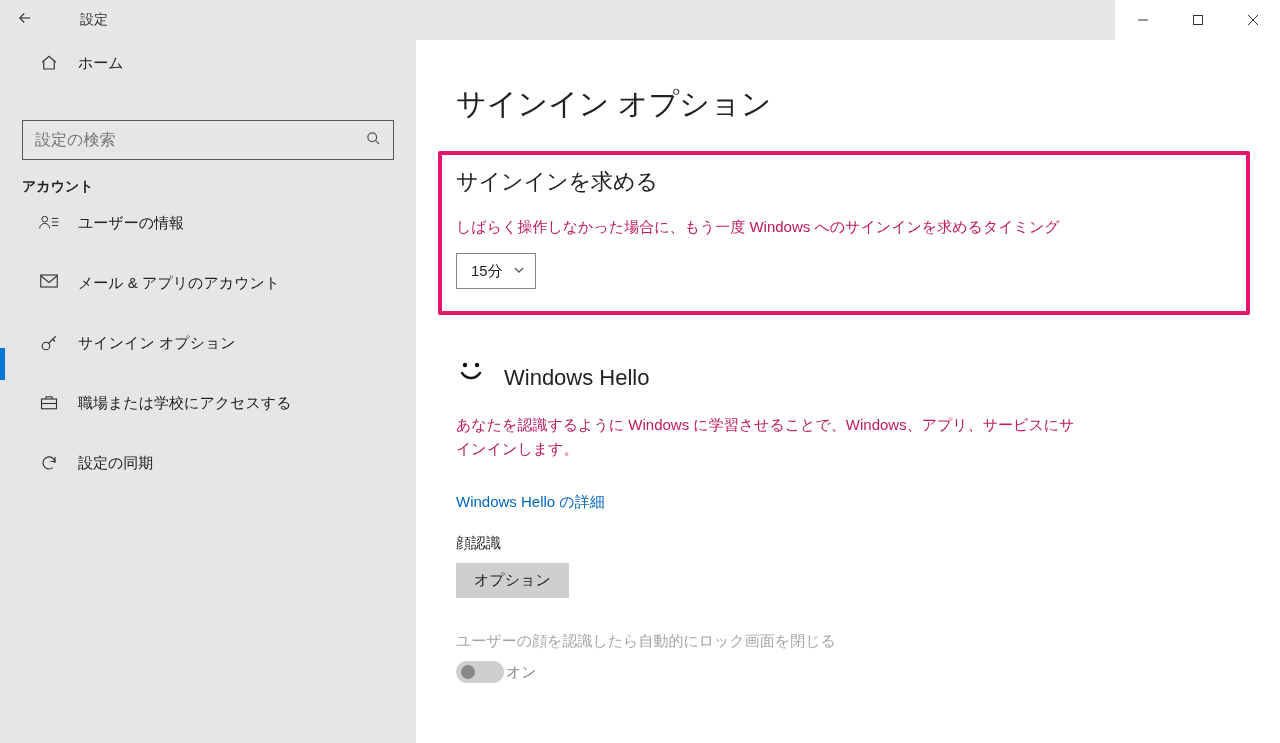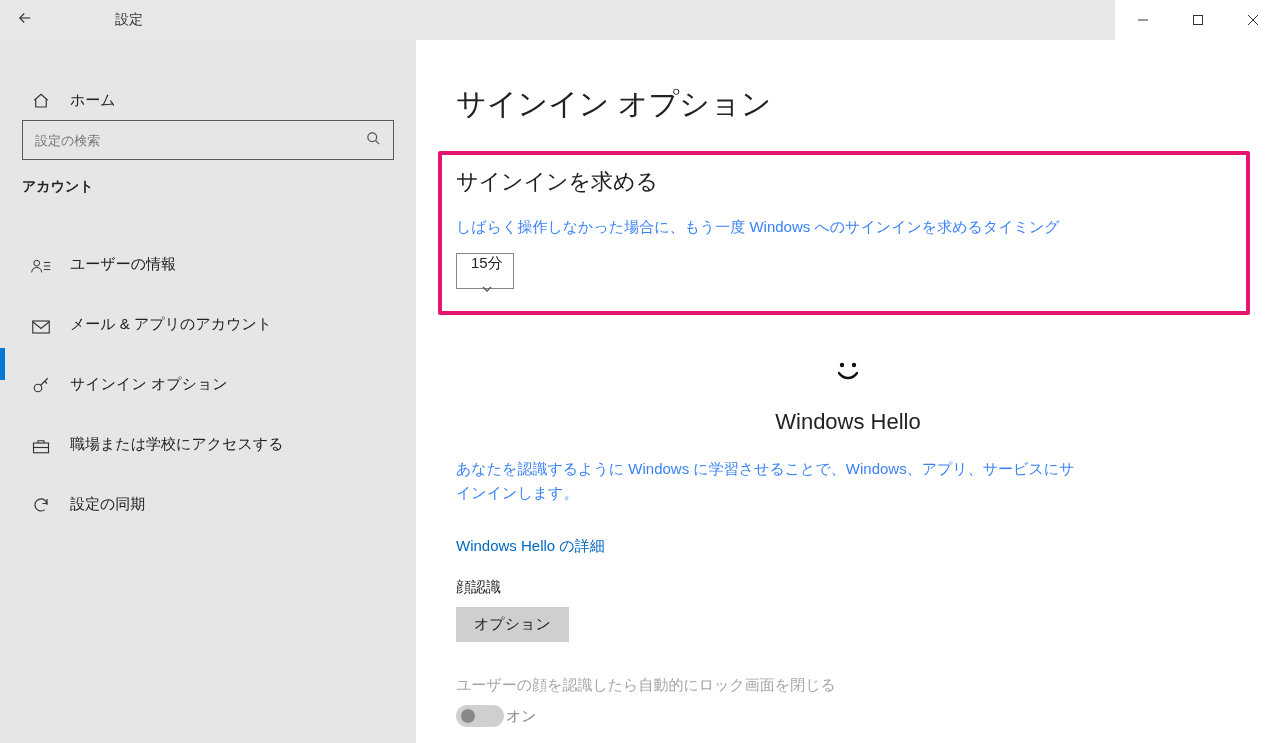--- a/index.html
+++ b/index.html
@@ -1,54 +1,54 @@
 <!DOCTYPE html>
 <html><head>
 <meta charset="utf-8">
 <style>
   * { margin: 0; padding: 0; box-sizing: border-box; font-family: "Yu Gothic UI", "Segoe UI", Meiryo, sans-serif; }
   body { width: 1280px; height: 743px; background: #fff; overflow: hidden; display: flex; flex-direction: column; }
 
-  .titlebar { height: 40px; display: flex; align-items: center; background: rgba(230,230,232,0.97); gap: 35px; }
+  .titlebar { height: 40px; display: flex; align-items: center; background: rgba(230,230,232,0.97); }
   .titlebar .back { width: 50px; text-align: center; font-size: 18px; color:#333; cursor:pointer;}
   .titlebar .title { font-size: 14px; color:#333; margin-left: 30px;}
   .titlebar .spacer { flex: 1; }
   .win-controls { display:flex; height:100%; background:#fff;}
   .win-btn { width:55px; display:flex; align-items:center; justify-content:center; font-size:14px; color:#333; cursor:pointer;}
   .win-btn svg { display:block; }
 
   .body-split { flex:1; display:flex; min-height:0; }
 
   .sidebar { width: 416px; background: #e6e6e9; padding: 14px 0 0 0; color:#222; position:relative; }
-  .sidebar .row { display:flex; align-items:flex-end; height:48px; padding-left:28px; font-size:15px; cursor:pointer; }
+  .sidebar .row { display:flex; align-items:flex-start; height:48px; padding-left:36px; font-size:15px; cursor:pointer; }
   .sidebar .row .ico { width:26px; display:flex; justify-content:center; margin-right:16px; font-size:17px; color:#333;}
   .sidebar .nav-item { height:60px; }
   .sidebar .home-row { height: 56px; margin-bottom: 10px; }
 
   .searchbox { margin: 0 22px 18px 22px; height: 40px; border: 1px solid #5a5a5a; display:flex; align-items:center; background:#e6e6e9; }
-  .searchbox input { flex:1; border:none; background:transparent; font-size:13px; padding-left:12px; color:#a16207; outline:none;}
+  .searchbox input { flex:1; border:none; background:transparent; font-size:16px; padding-left:12px; color:#a16207; outline:none;}
   .searchbox .sico { width:40px; text-align:center; color:#555; font-size:15px;}
 
   .sidebar .group-title { padding-left:22px; font-size:14px; font-weight:600; color:#222; margin: 10px 4px 18px 0; }
 
   .sidebar .nav-item.active::before { content:''; position:absolute; left:0; width:5px; height:32px; background:#0078d4; margin-top:0; }
   .sidebar .nav-item.active { position:relative; }
   .sidebar .nav-item.active::before { top:14px; }
 
   .content { flex:1; padding: 44px 40px 0 40px; color:#222; overflow:hidden; position:relative;}
   .page-title { font-size:30px; font-weight:500; margin-bottom: 26px;}
 
   .highlight-box { border: 4px solid #e6156d; border-radius: 2px; padding: 12px 14px 22px 14px; margin-bottom: 40px; margin-left:-18px; margin-right:-10px;}
   .section-heading { font-size:22px; font-weight:400; margin-bottom: 18px; }
-  .section-desc { font-size:15px; color:#3b82f6; margin-bottom: 14px; line-height:1.6;}
-
-  .dropdown { display:inline-flex; align-items:center; border:1px solid #888; height:36px; padding: 0 10px 0 14px; font-size:15px; cursor:pointer; gap:10px;flex-direction:column; }
+  .section-desc { font-size:15px; color:#be185d; margin-bottom: 14px; line-height:1.6;}
+
+  .dropdown { display:inline-flex; align-items:center; border:1px solid #888; height:36px; padding: 0 10px 0 14px; font-size:15px; cursor:pointer; gap:10px; }
   .dropdown .chev { font-size:12px; color:#555;}
 
-  .hello-row { display:flex; align-items:center; gap:18px; margin-bottom:22px; margin-top:10px;flex-direction:column;}
+  .hello-row { display:flex; align-items:flex-end; gap:18px; margin-bottom:22px; margin-top:10px;}
   .hello-title { font-size:22px; font-weight:400;}
   .smile { font-size:24px; }
 
   .link { color:#0067c0; font-size:15px; cursor:pointer; display:inline-block; margin-top:18px; margin-bottom:22px;}
   .sub-label { font-size:15px; margin-bottom:10px;}
   .setup-btn { background:#cfcfcf; border:none; padding:8px 18px; font-size:15px; cursor:pointer; color:#222;}
 
   .disabled-desc { font-size:15px; color:#a5a5a5; margin-top:34px; margin-bottom:10px;}
   .toggle-row { display:flex; align-items:center; gap:2px;}
   .toggle { width:48px; height:22px; border-radius:11px; background:#cfcfcf; position:relative; }

